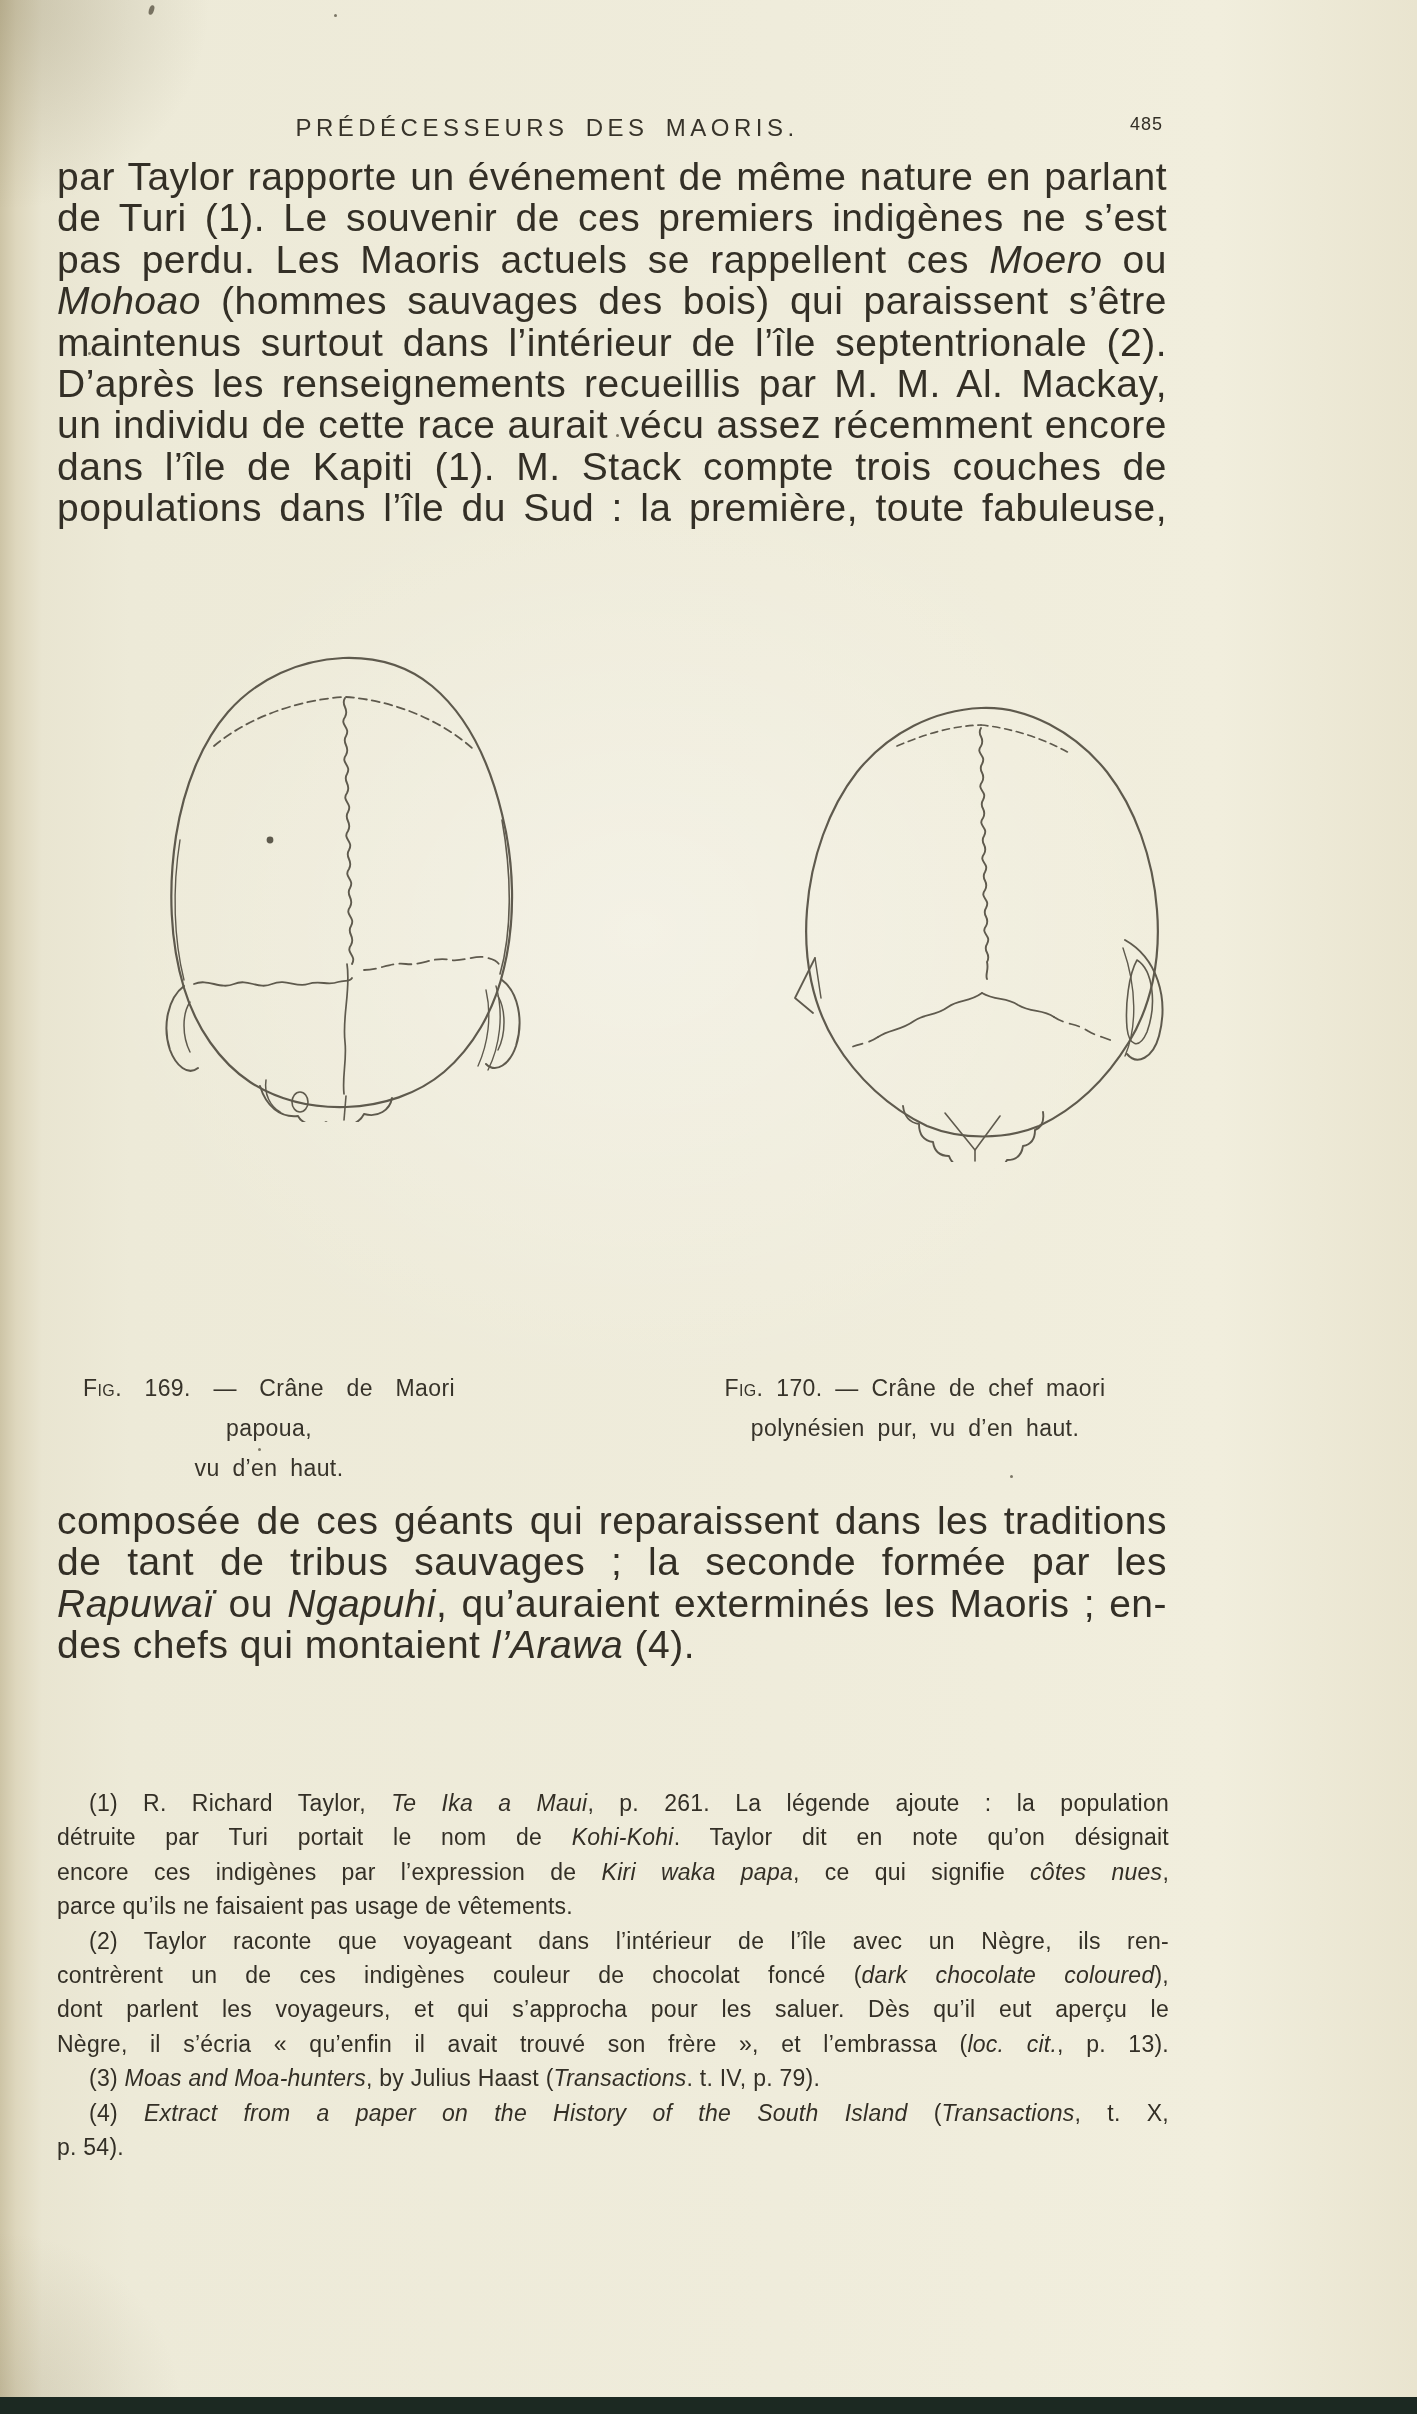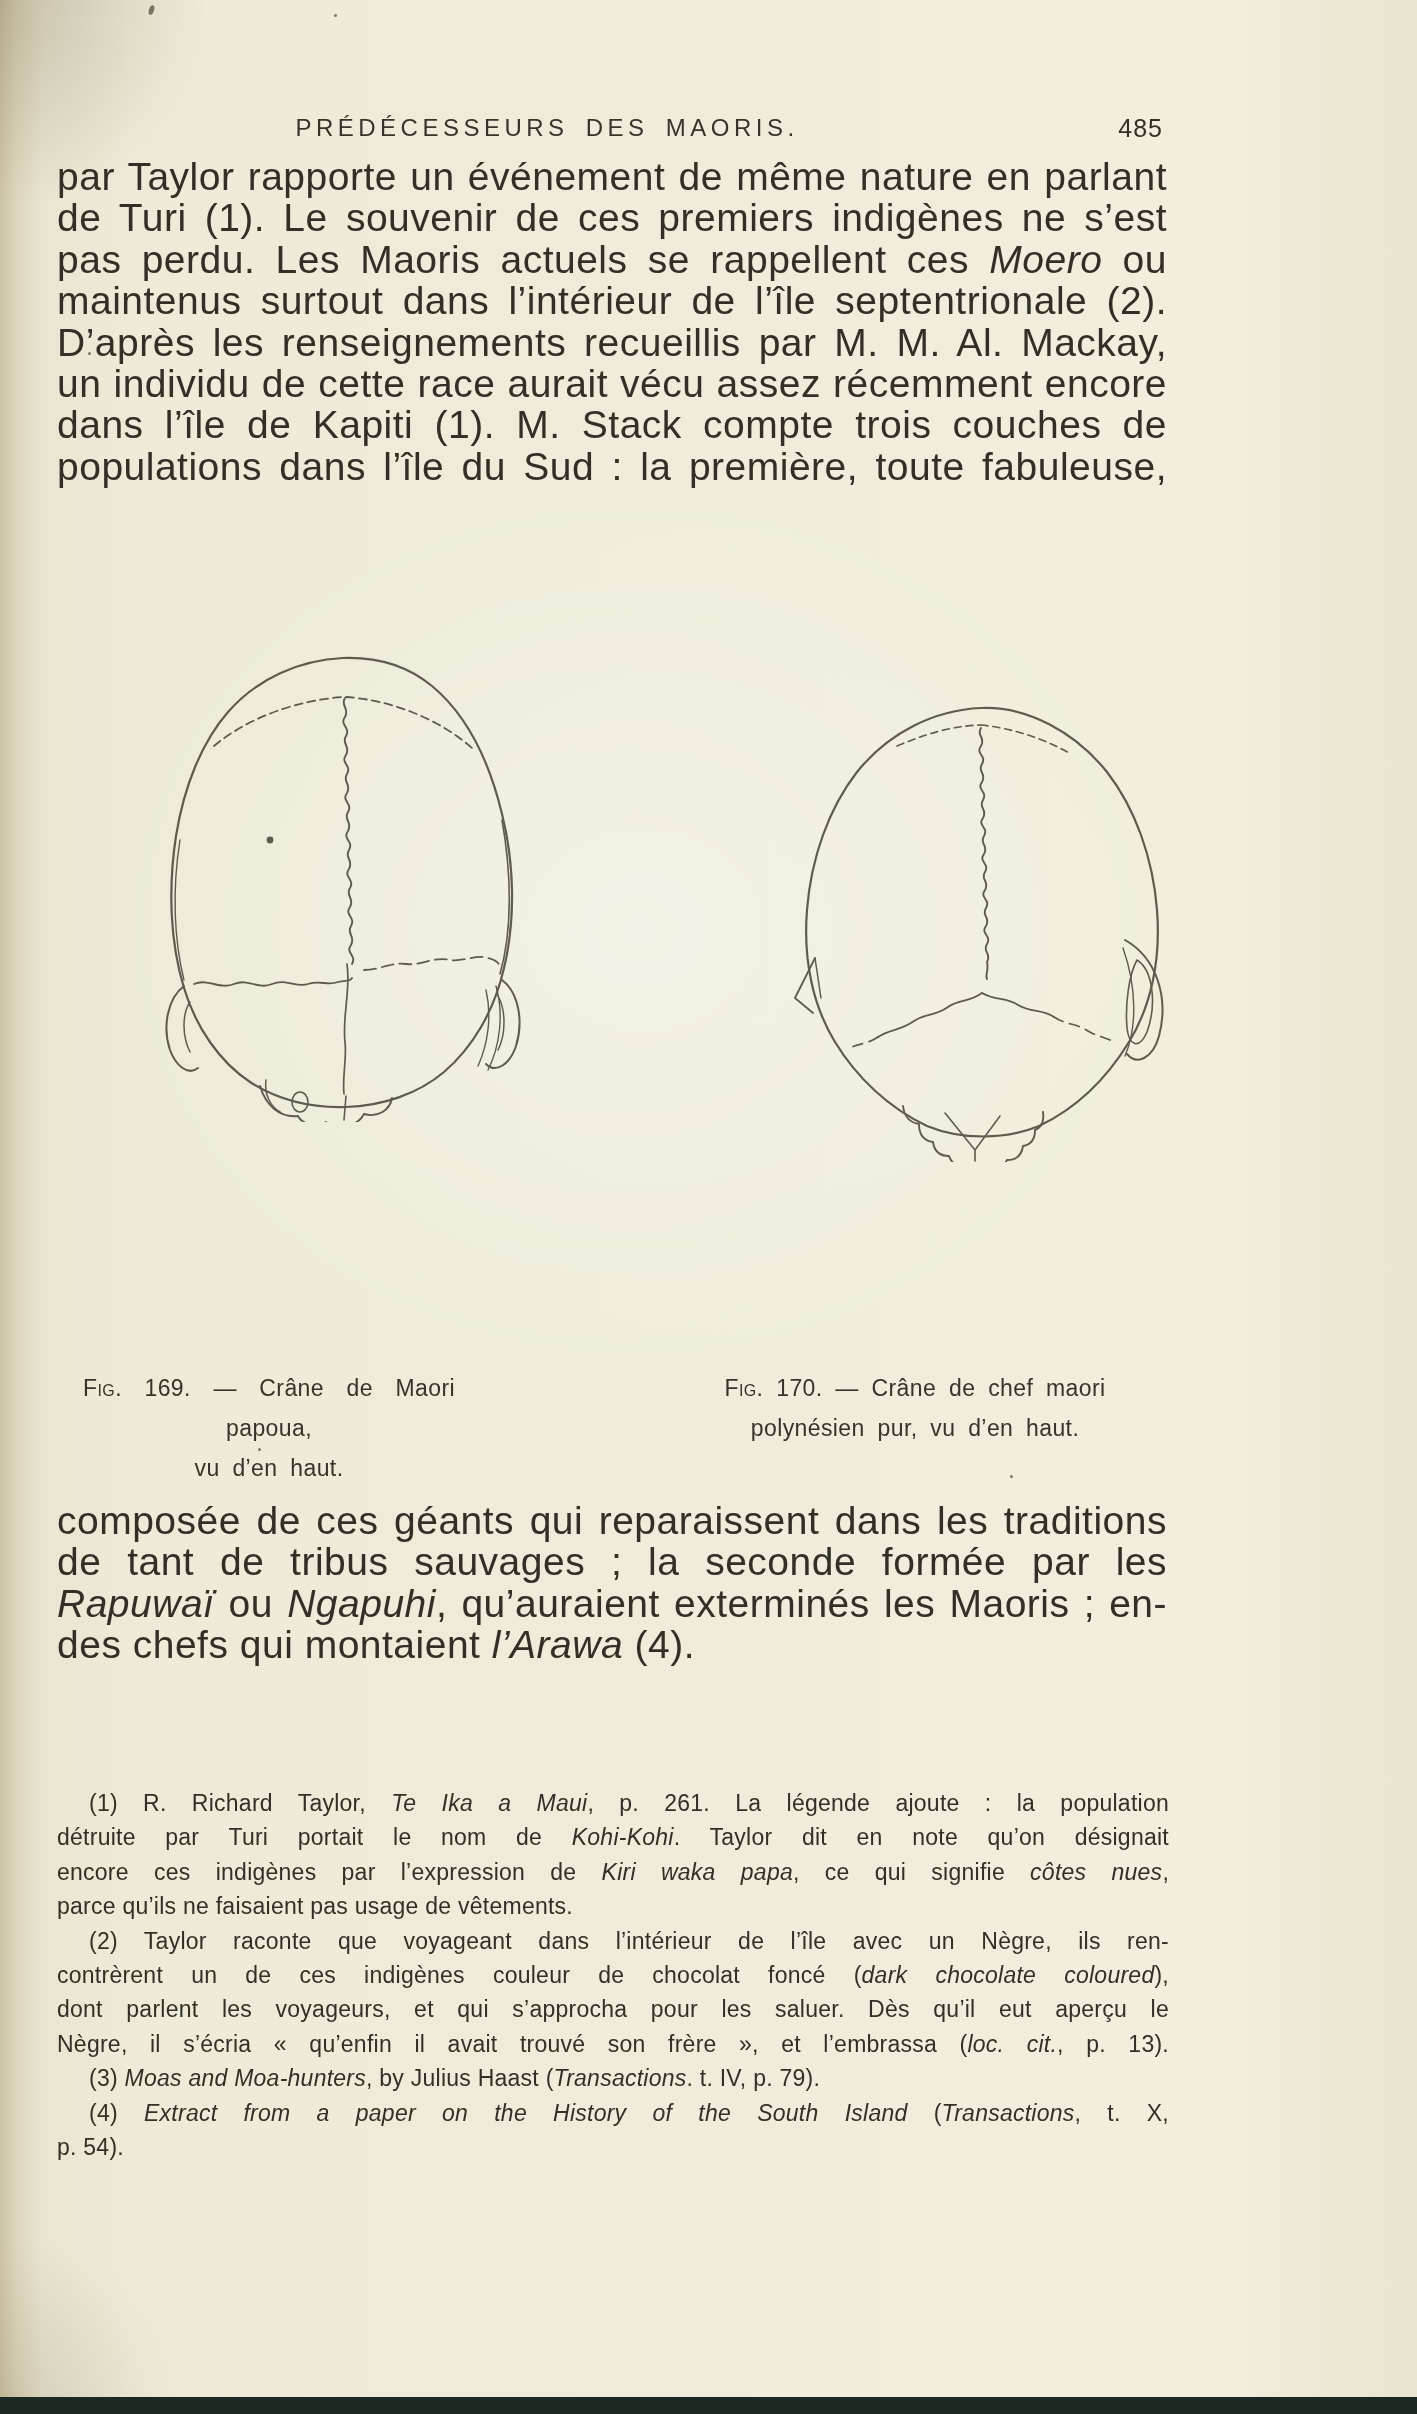--- a/index.html
+++ b/index.html
@@ -16,21 +16,21 @@
       linear-gradient(90deg,#cdc4a6 0px,#ded7bd 16px,#e9e5d1 42px,#edead8 130px,#efecdb 55%,#f1eedd 86%,#e9e4cf 100%);
   }
   .edge-strip{position:absolute;left:0;bottom:0;width:100%;height:17px;background:#1c2922;}
   .speck{position:absolute;background:rgba(62,56,40,.65);border-radius:50%;}
 
   .runhead{position:absolute;left:57px;top:114px;width:1110px;height:34px;}
   .runhead .title{
     position:absolute;left:0;right:130px;text-align:center;
     font-size:24px;letter-spacing:4.5px;word-spacing:6px;color:#37332a;
   }
-  .runhead .pagenum{position:absolute;right:4px;top:0;font-size:25px;letter-spacing:1px;}
+  .runhead .pagenum{position:absolute;right:4px;top:0;font-size:18px;letter-spacing:1px;}
 
   .textcol{position:absolute;left:57px;width:1110px;}
   .para{font-size:39px;line-height:41.4px;letter-spacing:.5px;}
   .line{display:block;text-align:justify;text-align-last:justify;white-space:normal;}
   .line.last{text-align-last:left;}
   em{font-style:italic;}
   .sc{font-variant:small-caps;}
 
   .figure{position:absolute;}
   .figure svg{display:block;}
@@ -49,20 +49,21 @@
 
   <div class="runhead">
     <div class="title">PRÉDÉCESSEURS DES MAORIS.</div>
     <div class="pagenum">485</div>
   </div>
 
   <div class="textcol para" style="top:156px;">
       <div class="line"><span>par Taylor rapporte un événement de même nature en parlant</span></div>
       <div class="line"><span>de Turi (1). Le souvenir de ces premiers indigènes ne s’est</span></div>
       <div class="line"><span>pas perdu. Les Maoris actuels se rappellent ces </span><em>Moero</em><span> ou</span></div>
+      <div class="line"><em>Mohoao</em><span> (hommes sauvages des bois) qui paraissent s’être</span></div>
       <div class="line"><span>maintenus surtout dans l’intérieur de l’île septentrionale (2).</span></div>
       <div class="line"><span>D’après les renseignements recueillis par M. M. Al. Mackay,</span></div>
       <div class="line"><span>un individu de cette race aurait vécu assez récemment encore</span></div>
       <div class="line"><span>dans l’île de Kapiti (1). M. Stack compte trois couches de</span></div>
       <div class="line"><span>populations dans l’île du Sud : la première, toute fabuleuse,</span></div>
     </div>
 
   <div class="figure" style="left:150px;top:650px;">
     <svg width="392" height="472" viewBox="0 0 392 472" fill="none" stroke="#4b463a" stroke-width="2.2" stroke-linecap="round" stroke-linejoin="round" opacity="0.88">
 

